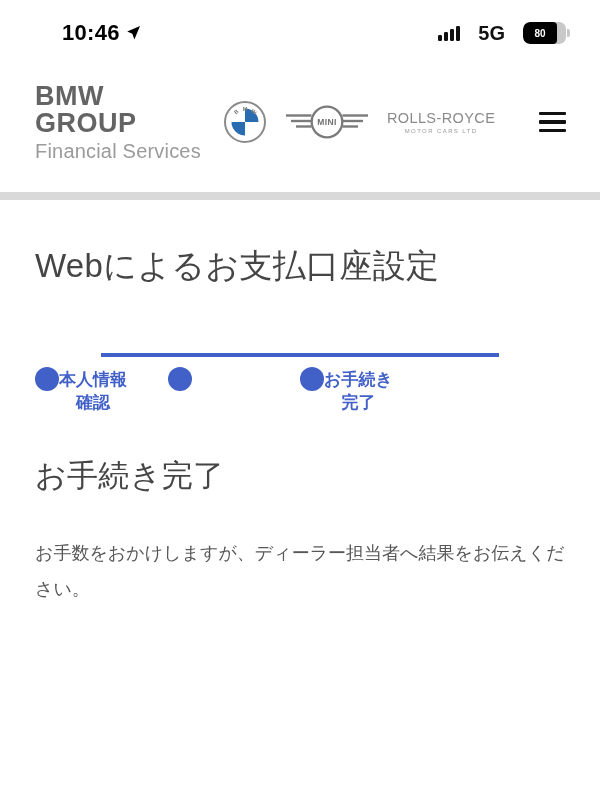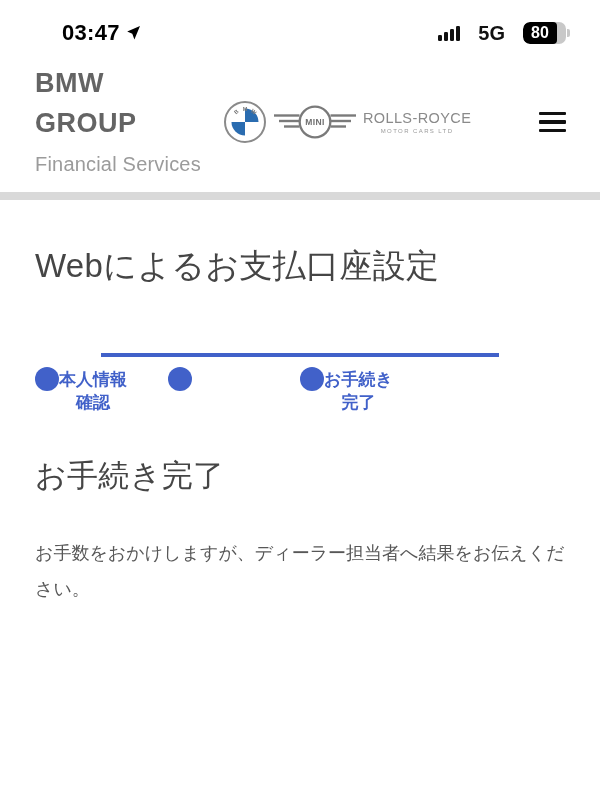--- a/index.html
+++ b/index.html
@@ -22,32 +22,32 @@
   .signal .b3{height:12px;} .signal .b4{height:15px;}
   .sb-net{font-size:20px;font-weight:600;color:#111;}
   .battery{display:flex;align-items:center;}
   .battery-body{
     width:43px;height:22px;border-radius:7px;overflow:hidden;
     display:flex;background:#c8c8c8;
   }
   .battery-fill{
     width:34px;background:#000;color:#fff;display:flex;
     align-items:center;justify-content:center;
-    font-size:16px;font-weight:700;border-radius:7px 4px 4px 7px;
+    font-size:10px;font-weight:700;border-radius:7px 4px 4px 7px;
   }
   .battery-cap{width:3px;height:8px;background:#c8c8c8;border-radius:0 2px 2px 0;margin-left:1px;}
   
   .header{
     height:140px;display:flex;align-items:center;
     padding:0 30px 0 35px;box-sizing:border-box;background:#fff;
   }
-  .brand{display:flex;flex-direction:column;line-height:1;gap:13px;}
+  .brand{display:flex;flex-direction:column;line-height:1;}
   .brand-line{font-size:27px;font-weight:700;color:#646464;letter-spacing:.5px;line-height:.98;}
   .brand-sub{font-size:20px;font-weight:400;color:#9b9b9b;margin-top:5px;letter-spacing:.2px;}
-  .logo-row{display:flex;align-items:center;gap:4px;margin-left:22px;}
+  .logo-row{display:flex;align-items:center;gap:16px;margin-left:22px;}
   .rr{display:flex;flex-direction:column;align-items:center;}
   .rr-name{font-size:14.5px;color:#8a8a8a;letter-spacing:.4px;font-weight:500;white-space:nowrap;}
   .rr-sub{font-size:6px;color:#9a9a9a;letter-spacing:1.4px;margin-top:2px;white-space:nowrap;}
   .menu-btn{margin-left:auto;display:flex;flex-direction:column;gap:5px;cursor:pointer;background:none;border:none;padding:4px;}
   .menu-btn span{display:block;width:27px;height:3.6px;background:#111;border-radius:1px;}
   
   .divider{height:8px;background:#d9d9d9;}
   
   .main{padding:0 35px;box-sizing:border-box;}
   .page-title{
@@ -63,21 +63,21 @@
   }
   .section-heading{margin:40px 0 0;font-size:31px;font-weight:500;color:#454545;letter-spacing:.3px;}
   .body-text{margin:38px 0 0;font-size:18px;line-height:2.0;color:#575757;}
   .body-text + .body-text{margin-top:20px;}
 </style>
 </head>
 <body>
 
 <div class="status-bar">
   <div class="sb-left">
-    <span class="sb-time">03:47</span>
+    <span class="sb-time">10:46</span>
     <svg width="16" height="16" viewBox="0 0 16 16">
       <path d="M15 1 L2.2 6.6 L7.3 8.7 L9.4 14.6 Z" fill="#000"></path>
     </svg>
   </div>
   <div class="sb-right">
     <div class="signal">
       <span class="b1"></span>
         <span class="b2"></span>
         <span class="b3"></span>
         <span class="b4"></span>

